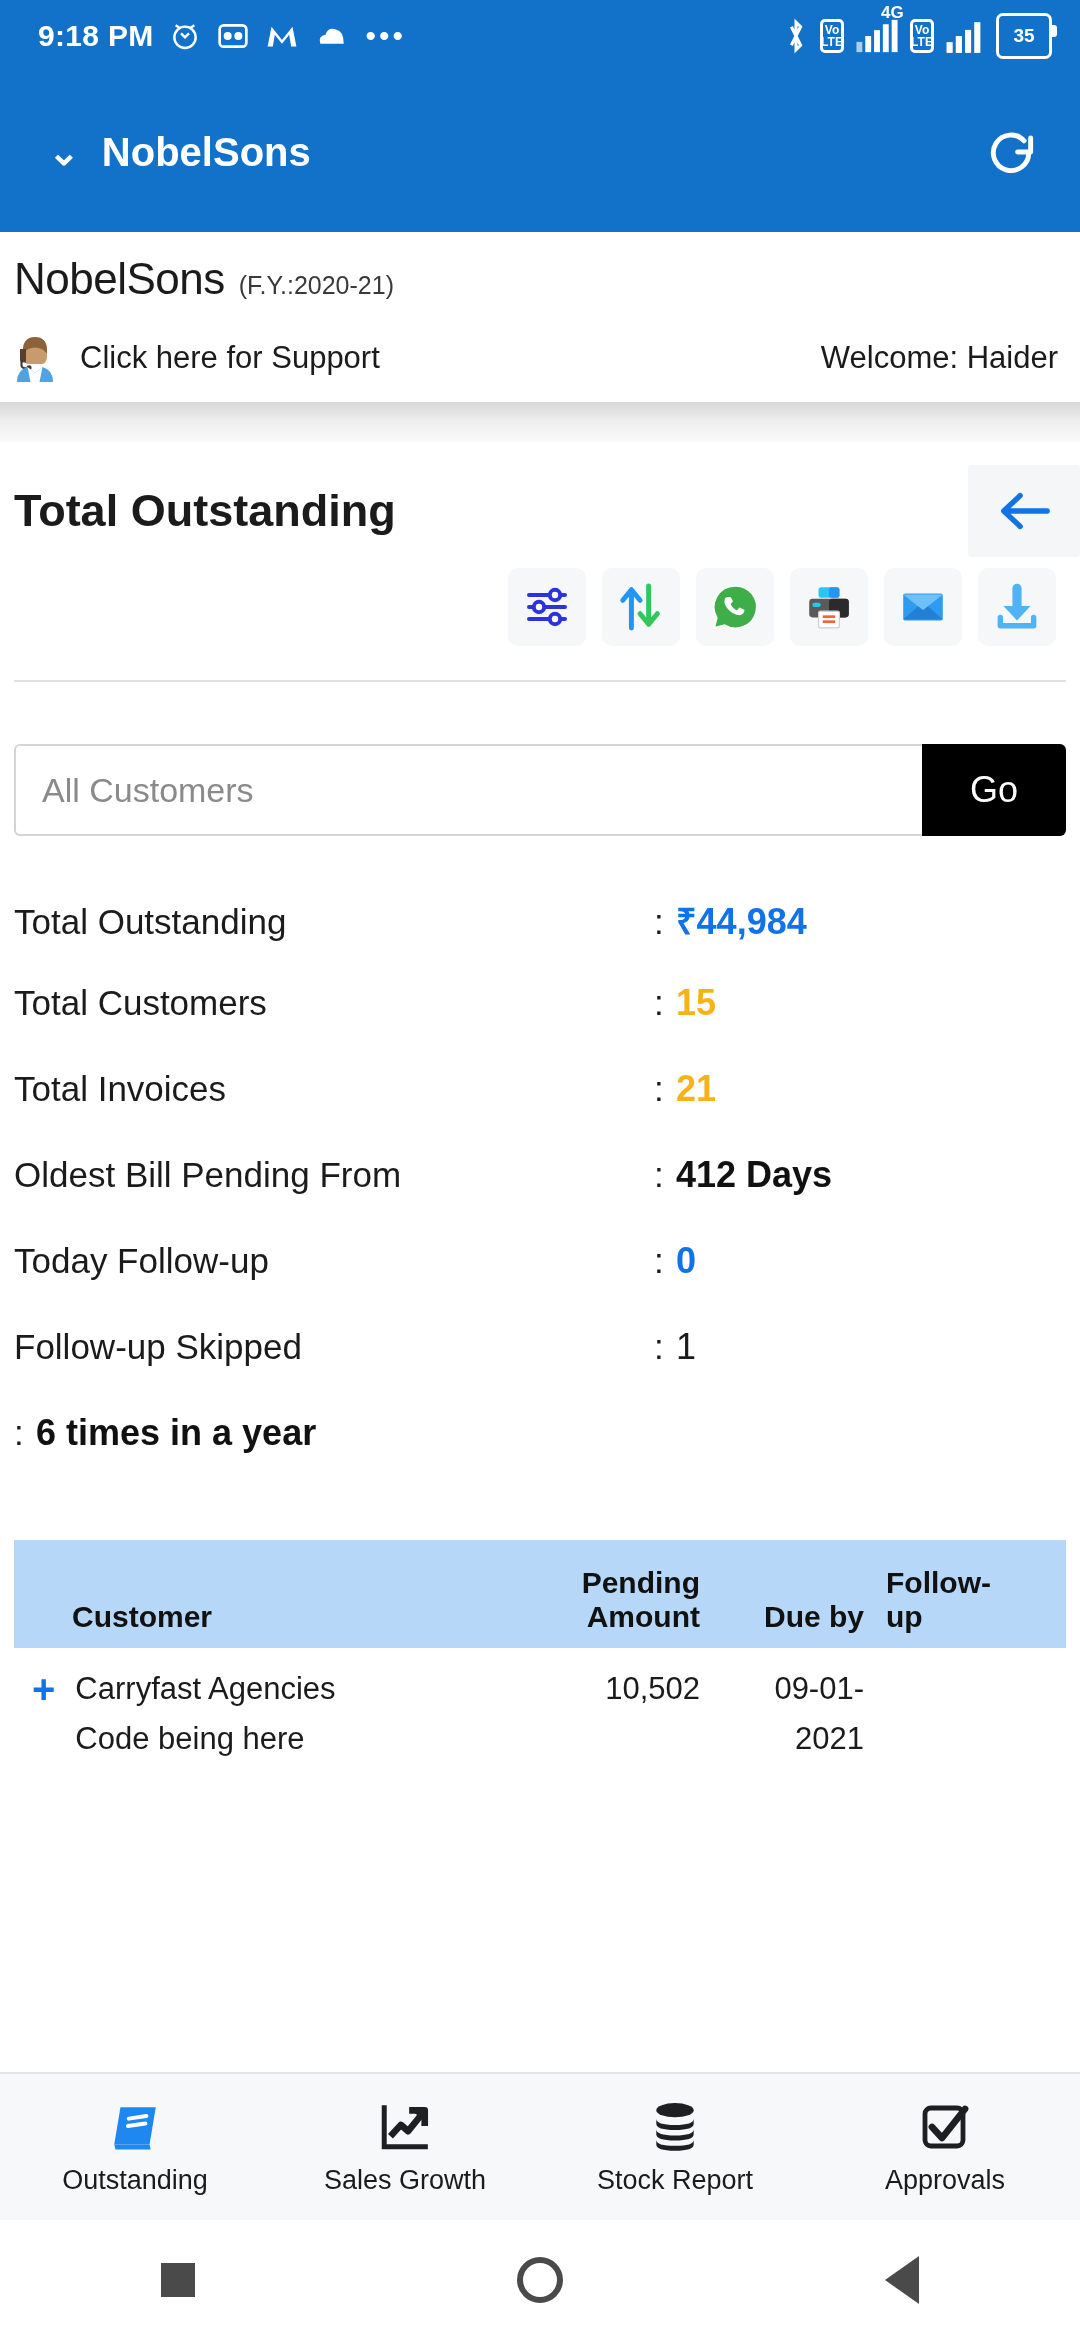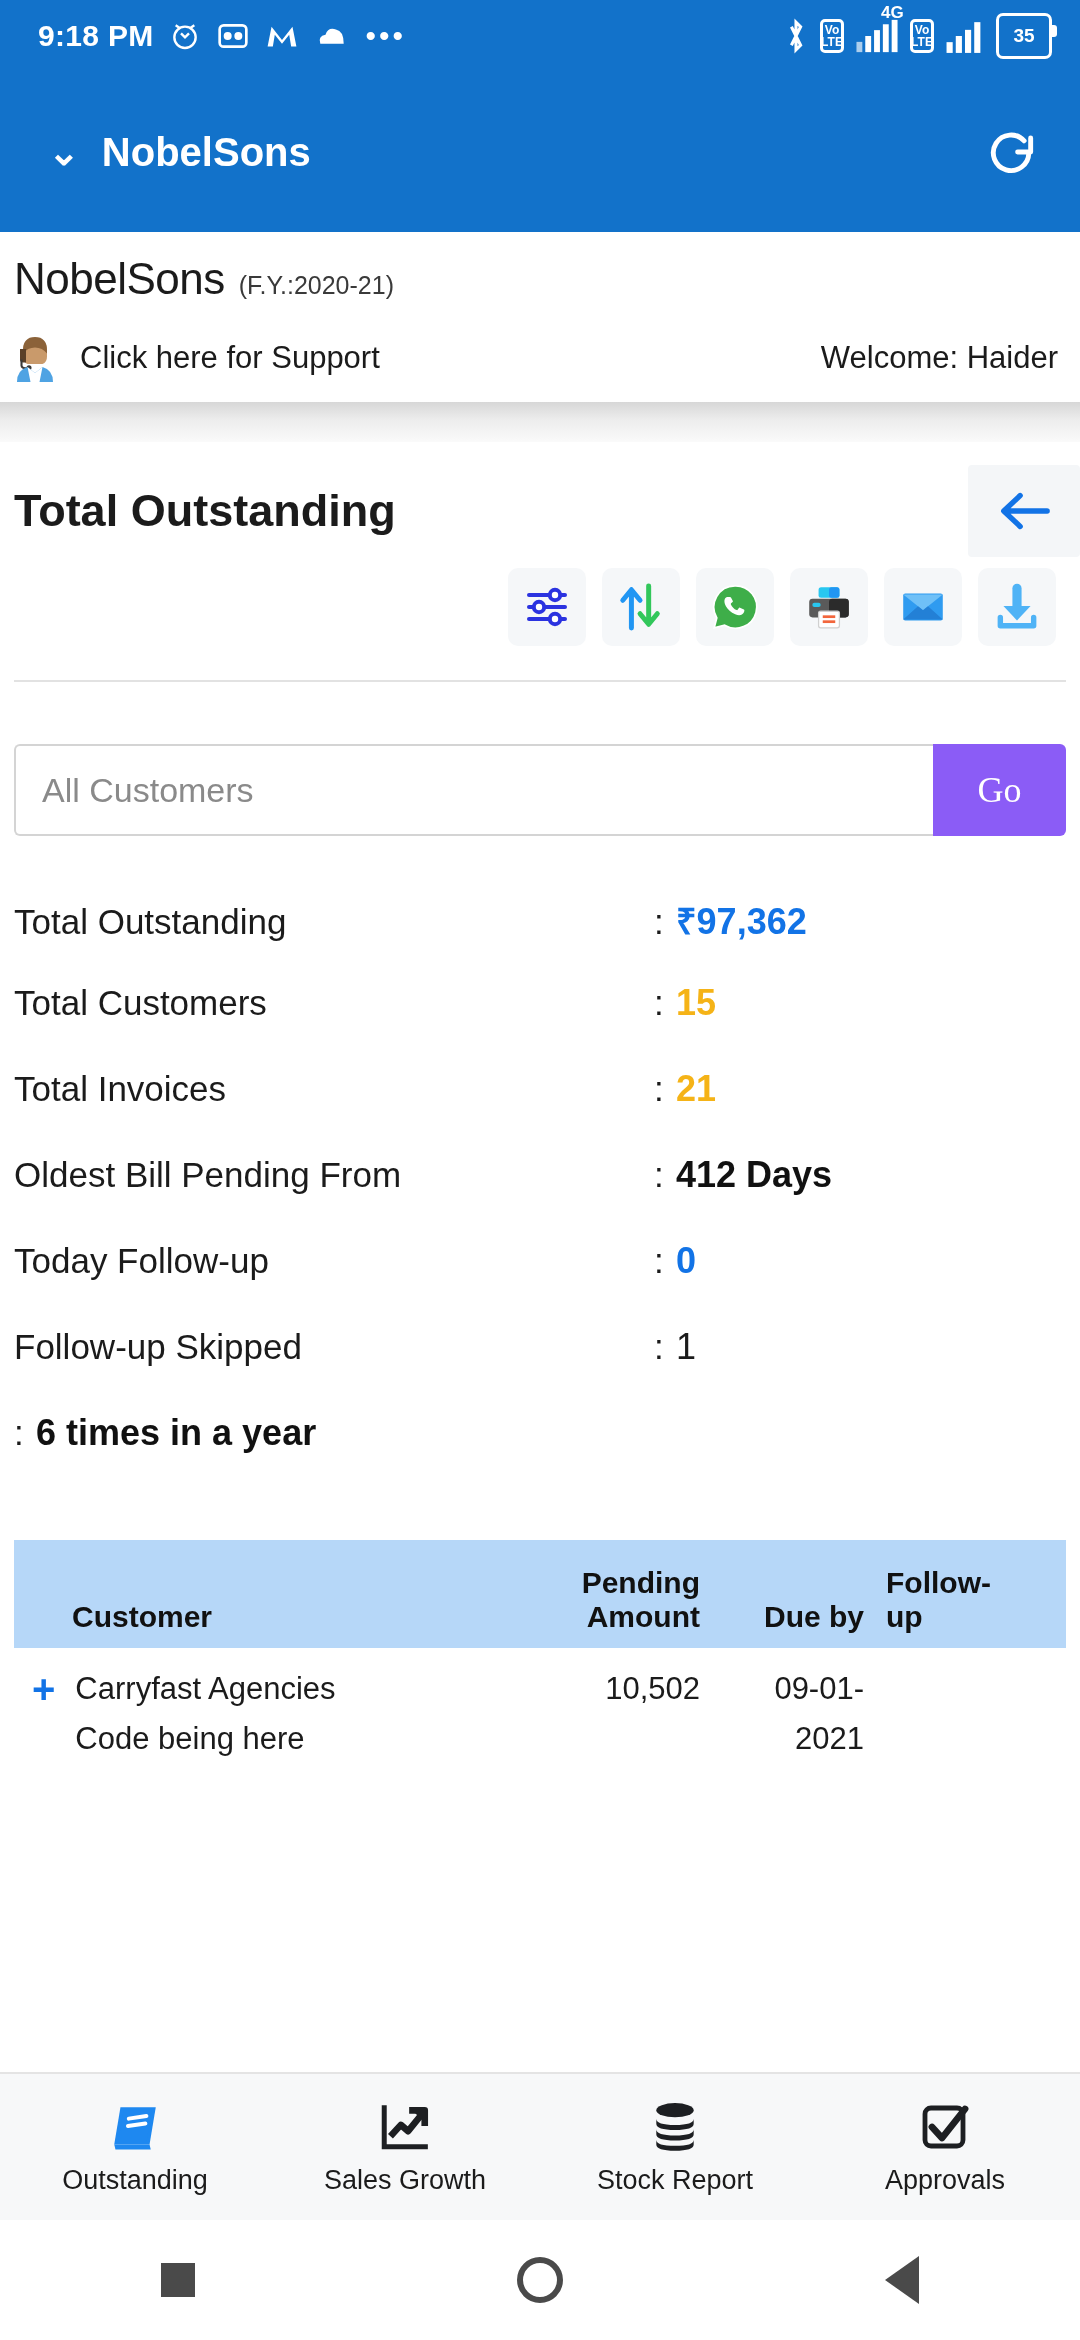--- a/index.html
+++ b/index.html
@@ -89,23 +89,23 @@
   
   .search-row { display:flex; margin:62px 14px 0 14px; height:92px; }
   .search-input {
     flex:1; border:2px solid #d4d4d4; border-right:none;
     border-radius:6px 0 0 6px; background:#fff;
     font-size:34px; color:#8a8a8a; padding:0 26px;
     font-family:"Liberation Sans", sans-serif;
     display:flex; align-items:center;
   }
   .go-btn {
-    width:133px; background:#8b5cf6; color:#fff; border:none;
+    width:144px; background:#000000; color:#fff; border:none;
     border-radius:0 6px 6px 0; font-size:36px;
-    font-family:Liberation Serif, serif;
+    font-family:Liberation Sans, sans-serif;
     display:flex; align-items:center; justify-content:center;
   }
 
   
   .stats { margin:60px 14px 0 14px; }
   .stat-row { display:flex; align-items:baseline; height:86px; }
   .stat-label { width:640px; font-size:35px; color:#1b1b1b; }
   .stat-colon { width:22px; font-size:35px; color:#1b1b1b; }
   .stat-value { font-size:36px; color:#1b1b1b; }
   .v-blue { color:#1273e6; font-weight:700; }
@@ -332,21 +332,21 @@
   <div class="search-row">
     <div class="search-input">All Customers</div>
     <div class="go-btn">Go</div>
   </div>
 
   <div class="stats">
 
     <div class="stat-row">
       <span class="stat-label">Total Outstanding</span>
       <span class="stat-colon">:</span>
-      <span class="stat-value v-blue">₹97,362</span>
+      <span class="stat-value v-blue">₹44,984</span>
     </div>
 
     <div class="stat-row">
       <span class="stat-label">Total Customers</span>
       <span class="stat-colon">:</span>
       <span class="stat-value v-amber">15</span>
     </div>
 
     <div class="stat-row">
       <span class="stat-label">Total Invoices</span>

